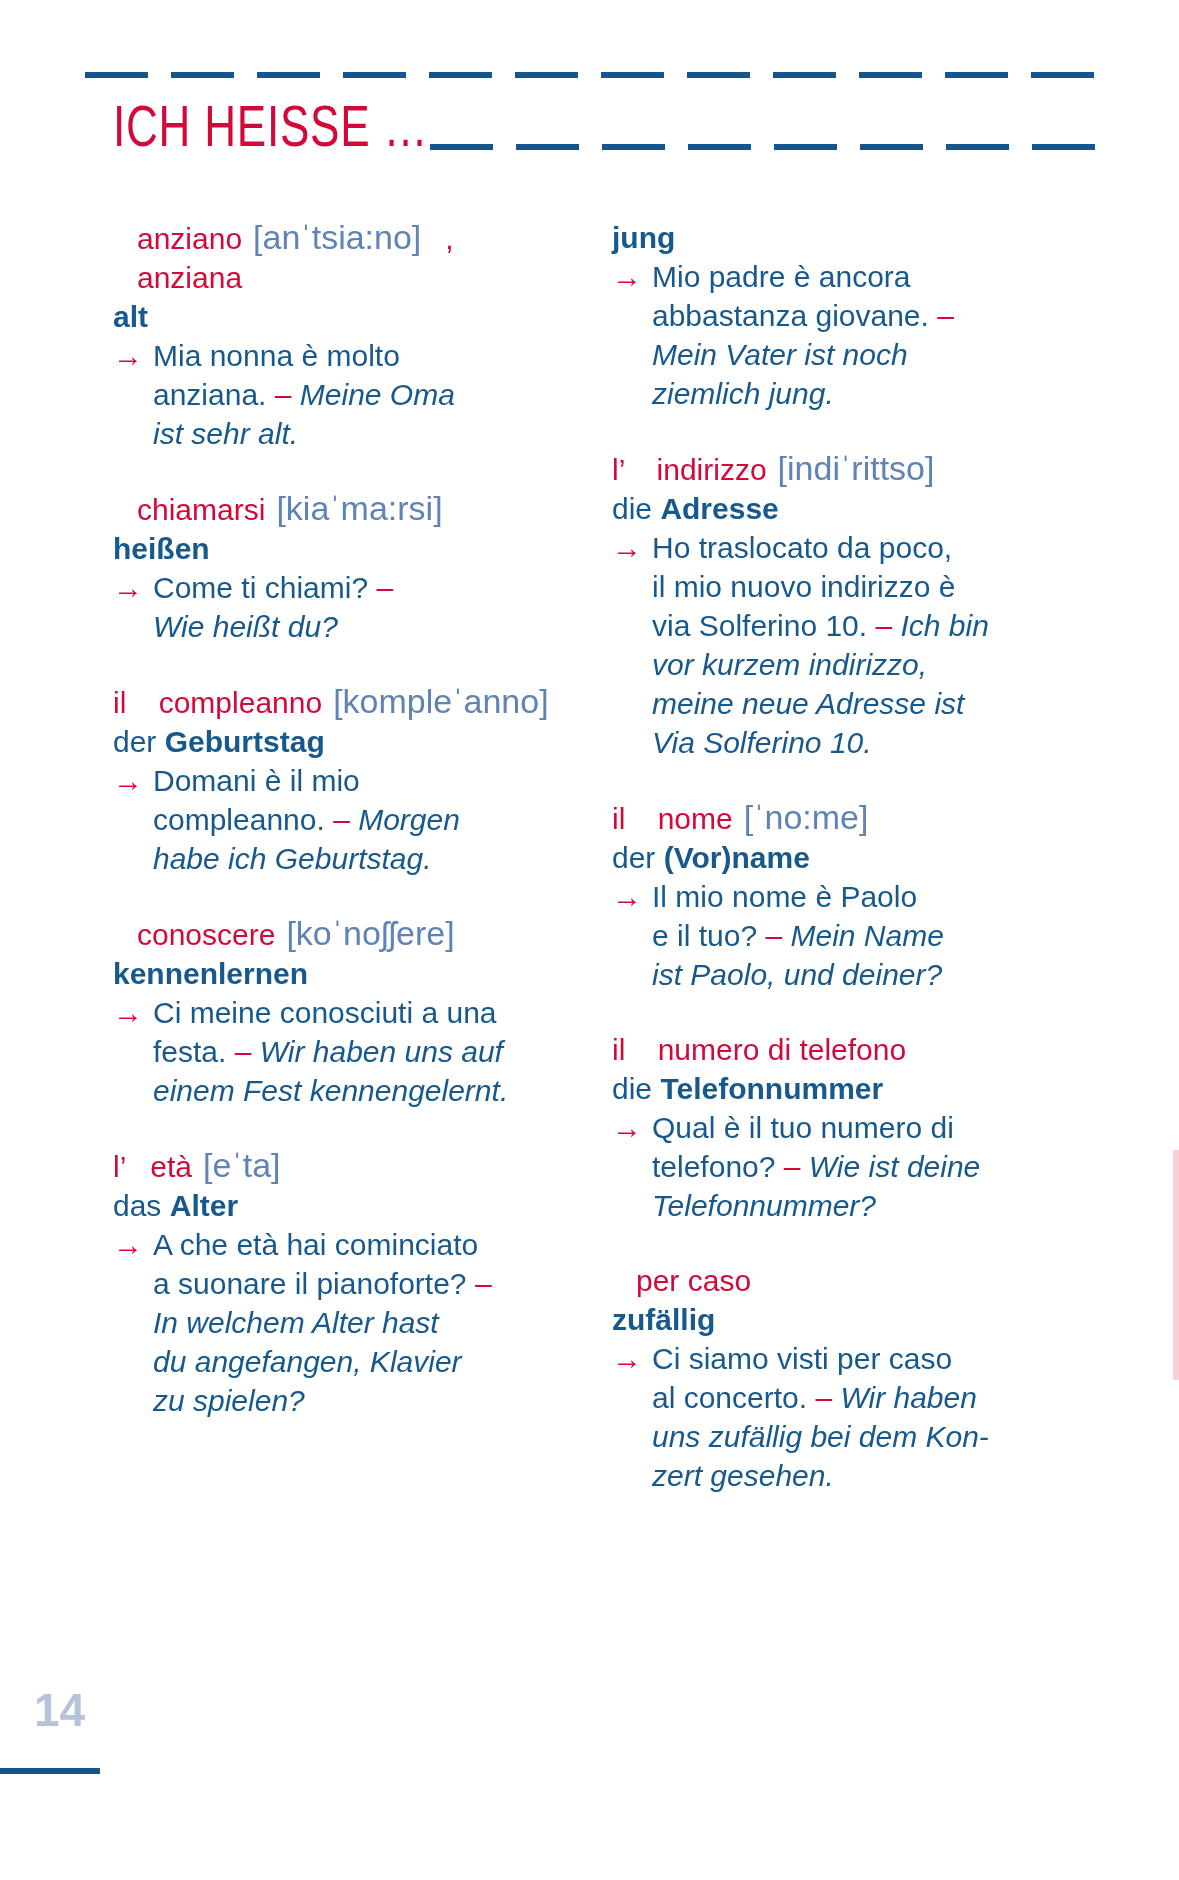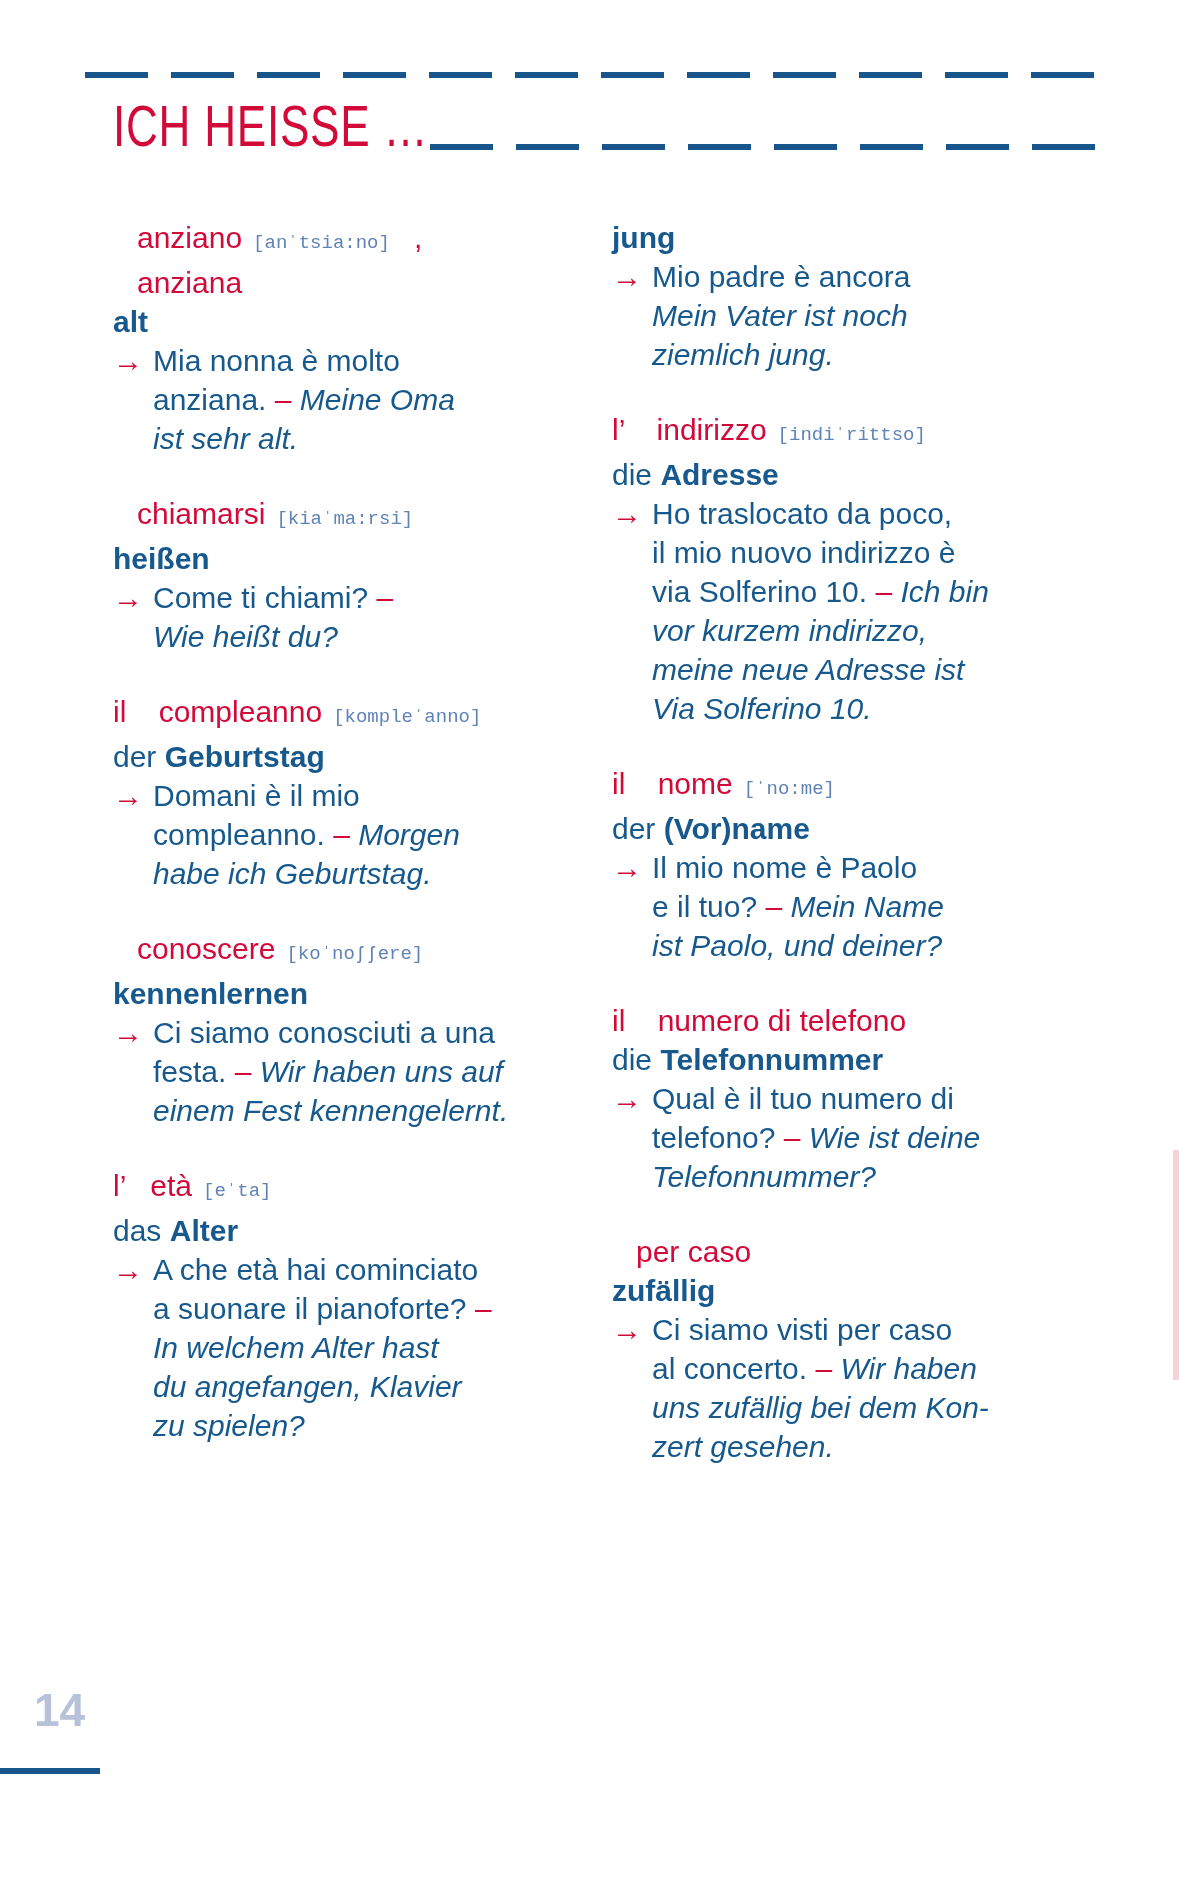--- a/index.html
+++ b/index.html
@@ -19,21 +19,21 @@
     transform:scaleX(.76);transform-origin:left top;
   }
   .content{position:absolute;left:113px;top:218px;display:flex;column-gap:35px;}
   .col{width:464px;}
   .entry{margin-bottom:36px;}
   .line{white-space:nowrap;font-size:30px;line-height:39px;color:var(--blue);}
   .line.cont{padding-left:40px;}
   .arrow{color:var(--red);display:inline-block;width:40px;}
   .hw{color:var(--red);font-weight:normal;margin-left:24px;}
   .art{color:var(--red);}
-  .ph{font-family:Liberation Mono, monospace;color:var(--phblue);font-size:19px;margin-left:11px;}
+  .ph{font-family:Liberation Sans, sans-serif;color:var(--phblue);font-size:34px;margin-left:11px;}
   .de{color:var(--blue);font-weight:bold;}
   .dea{color:var(--blue);}
   .it{color:var(--blue);}
   .ger{color:var(--blue);font-style:italic;}
   .dash{color:var(--red);}
   .footer-rule{position:absolute;left:0;top:1768px;width:100px;height:6px;background:var(--rule);}
   .page-num{position:absolute;left:34px;top:1683px;font-size:46px;font-weight:bold;color:var(--pagenum);}
   .edge-tab{position:absolute;right:0;top:1150px;width:6px;height:230px;background:var(--tab);}
 </style>
 </head>
@@ -63,38 +63,39 @@
         <div class="entry">
           <div class="line"><span class="art">il </span><span class="hw">compleanno</span><span class="ph">[kompleˈanno]</span></div>
           <div class="line"><span class="dea">der </span><span class="de">Geburtstag</span></div>
           <div class="line"><span class="arrow">→</span><span class="it">Domani è il mio</span></div>
           <div class="line cont"><span class="it">compleanno. </span><span class="dash">– </span><span class="ger">Morgen</span></div>
           <div class="line cont"><span class="ger">habe ich Geburtstag.</span></div>
         </div>
         <div class="entry">
           <div class="line"><span class="hw">conoscere</span><span class="ph">[koˈnoʃʃere]</span></div>
           <div class="line"><span class="de">kennenlernen</span></div>
-          <div class="line"><span class="arrow">→</span><span class="it">Ci siamo conosciuti a una</span></div>
+          <div class="line"><span class="arrow">→</span><span class="it">Ci meine conosciuti a una</span></div>
           <div class="line cont"><span class="it">festa. </span><span class="dash">– </span><span class="ger">Wir haben uns auf</span></div>
           <div class="line cont"><span class="ger">einem Fest kennengelernt.</span></div>
         </div>
         <div class="entry">
           <div class="line"><span class="art">l’</span><span class="hw">età</span><span class="ph">[eˈta]</span></div>
           <div class="line"><span class="dea">das </span><span class="de">Alter</span></div>
           <div class="line"><span class="arrow">→</span><span class="it">A che età hai cominciato</span></div>
           <div class="line cont"><span class="it">a suonare il pianoforte? </span><span class="dash">–</span></div>
           <div class="line cont"><span class="ger">In welchem Alter hast</span></div>
           <div class="line cont"><span class="ger">du angefangen, Klavier</span></div>
           <div class="line cont"><span class="ger">zu spielen?</span></div>
         </div>
       </div>
     <div class="col">
         <div class="entry">
           <div class="line"><span class="de">jung</span></div>
           <div class="line"><span class="arrow">→</span><span class="it">Mio padre è ancora</span></div>
+          <div class="line cont"><span class="it">abbastanza giovane. </span><span class="dash">–</span></div>
           <div class="line cont"><span class="ger">Mein Vater ist noch</span></div>
           <div class="line cont"><span class="ger">ziemlich jung.</span></div>
         </div>
         <div class="entry">
           <div class="line"><span class="art">l’ </span><span class="hw">indirizzo</span><span class="ph">[indiˈrittso]</span></div>
           <div class="line"><span class="dea">die </span><span class="de">Adresse</span></div>
           <div class="line"><span class="arrow">→</span><span class="it">Ho traslocato da poco,</span></div>
           <div class="line cont"><span class="it">il mio nuovo indirizzo è</span></div>
           <div class="line cont"><span class="it">via Solferino 10. </span><span class="dash">– </span><span class="ger">Ich bin</span></div>
           <div class="line cont"><span class="ger">vor kurzem indirizzo,</span></div>

